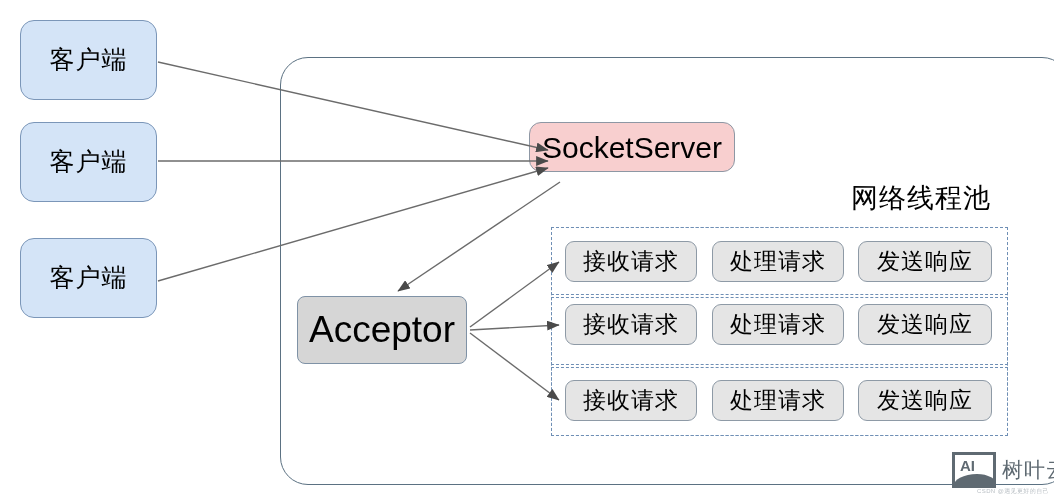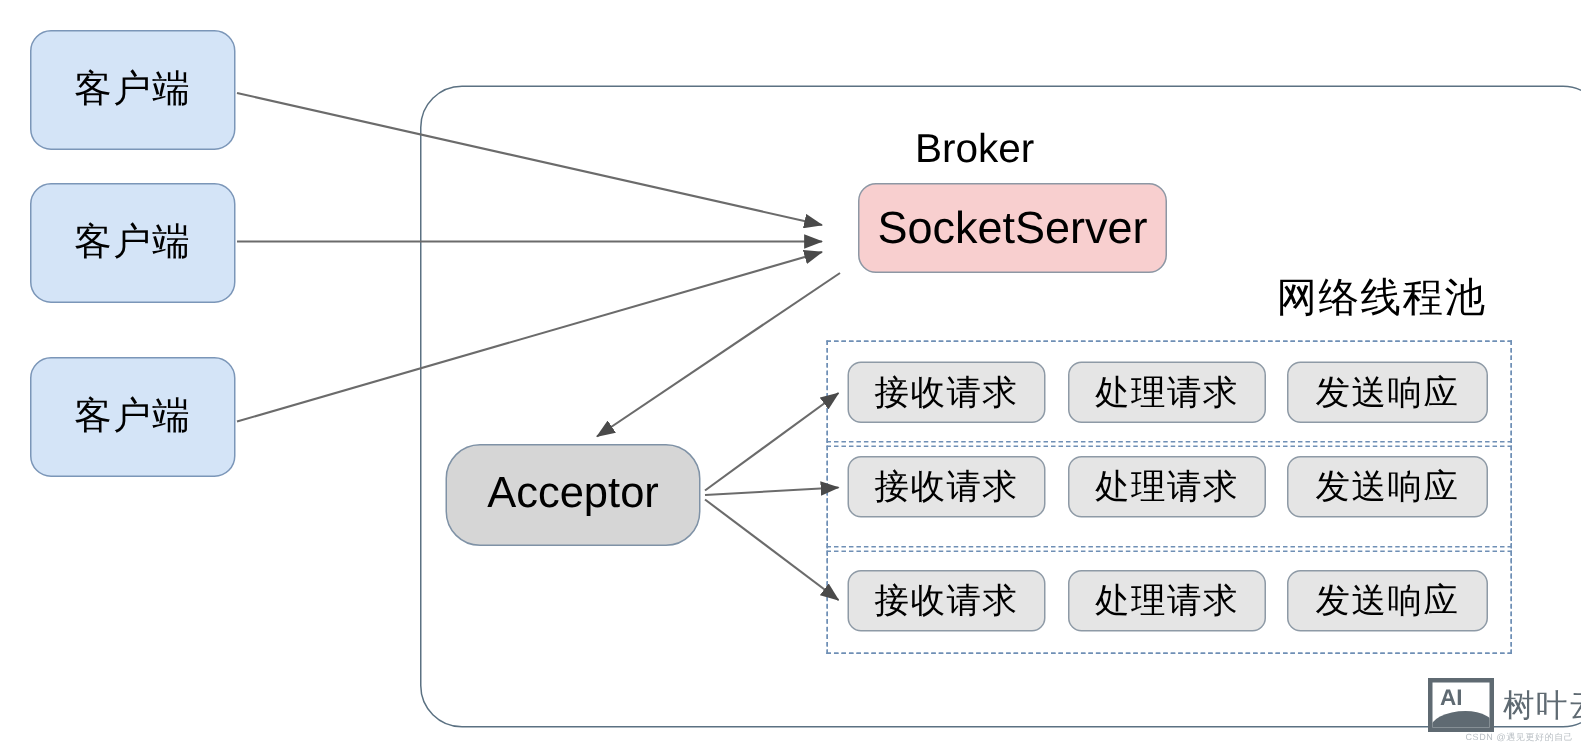--- a/index.html
+++ b/index.html
@@ -43,22 +43,22 @@
   }
   .socketserver-box {
     background: #f8cfcf;
     border: 1.6px solid #8d97a4;
     border-radius: 12px;
     font-size: 30px;
   }
   .acceptor-box {
     background: #d6d6d6;
     border: 1.8px solid #7f92a6;
-    border-radius: 23px;
-    font-size: 29px;
+    border-radius: 8px;
+    font-size: 37px;
   }
   .broker-container {
     position: absolute;
     box-sizing: border-box;
     border: 1.8px solid #5b7182;
     border-radius: 28px;
     background: transparent;
   }
   .broker-title {
     position: absolute;
@@ -141,21 +141,20 @@
     letter-spacing: 0.4px;
     white-space: nowrap;
   }
 </style>
 </head>
 <body>
 
 <div id="canvas">
 
   <div class="broker-container" id="broker-container" style="left: 280px; top: 57px; width: 790px; height: 428px; border-color: rgb(91, 113, 130);"></div>
-  <div class="broker-title" id="broker-title" style="left: 610px; top: 84px;">Broker</div>
 
   <div class="pool-title" id="pool-title" style="left: 851px; top: 180px;">网络线程池</div>
 
   <div class="pool-outer" id="pool-outer" style="left: 551px; top: 227px; width: 457px; height: 209px;"></div>
 
   <div id="dyn">
       <div class="node client-box" style="left: 20px; top: 20px; width: 137px; height: 80px;">客户端</div>
       <div class="node client-box" style="left: 20px; top: 122px; width: 137px; height: 80px;">客户端</div>
       <div class="node client-box" style="left: 20px; top: 238px; width: 137px; height: 80px;">客户端</div>
       <div class="pool-row" style="left: 551px; top: 227px; width: 457px; height: 68px;"></div>
@@ -165,21 +164,21 @@
       <div class="pool-row" style="left: 551px; top: 297px; width: 457px; height: 68px;"></div>
       <div class="task-box" style="left: 565px; top: 304px; width: 132px; height: 41px;">接收请求</div>
       <div class="task-box" style="left: 712px; top: 304px; width: 132px; height: 41px;">处理请求</div>
       <div class="task-box" style="left: 858px; top: 304px; width: 134px; height: 41px;">发送响应</div>
       <div class="pool-row" style="left: 551px; top: 367px; width: 457px; height: 69px;"></div>
       <div class="task-box" style="left: 565px; top: 380px; width: 132px; height: 41px;">接收请求</div>
       <div class="task-box" style="left: 712px; top: 380px; width: 132px; height: 41px;">处理请求</div>
       <div class="task-box" style="left: 858px; top: 380px; width: 134px; height: 41px;">发送响应</div>
     </div>
 
-  <div class="node socketserver-box" id="socketserver-box" style="left: 572px; top: 122px; width: 206px; height: 60px;">SocketServer</div>
+  <div class="node socketserver-box" id="socketserver-box" style="left: 529px; top: 122px; width: 206px; height: 50px;">SocketServer</div>
 
   <div class="node acceptor-box" id="acceptor-box" style="left: 297px; top: 296px; width: 170px; height: 68px;">Acceptor</div>
 
   <svg id="edges" viewBox="0 0 1054 500">
     <defs>
       <marker id="arrowhead" markerWidth="9" markerHeight="7" refX="8.5" refY="3.5" orient="auto">
         <polygon points="0 0, 9 3.5, 0 7" fill="#4a4a4a"></polygon>
       </marker>
     </defs>
     <g id="edge-group" stroke="#6b6b6b" stroke-width="1.4" fill="none">

